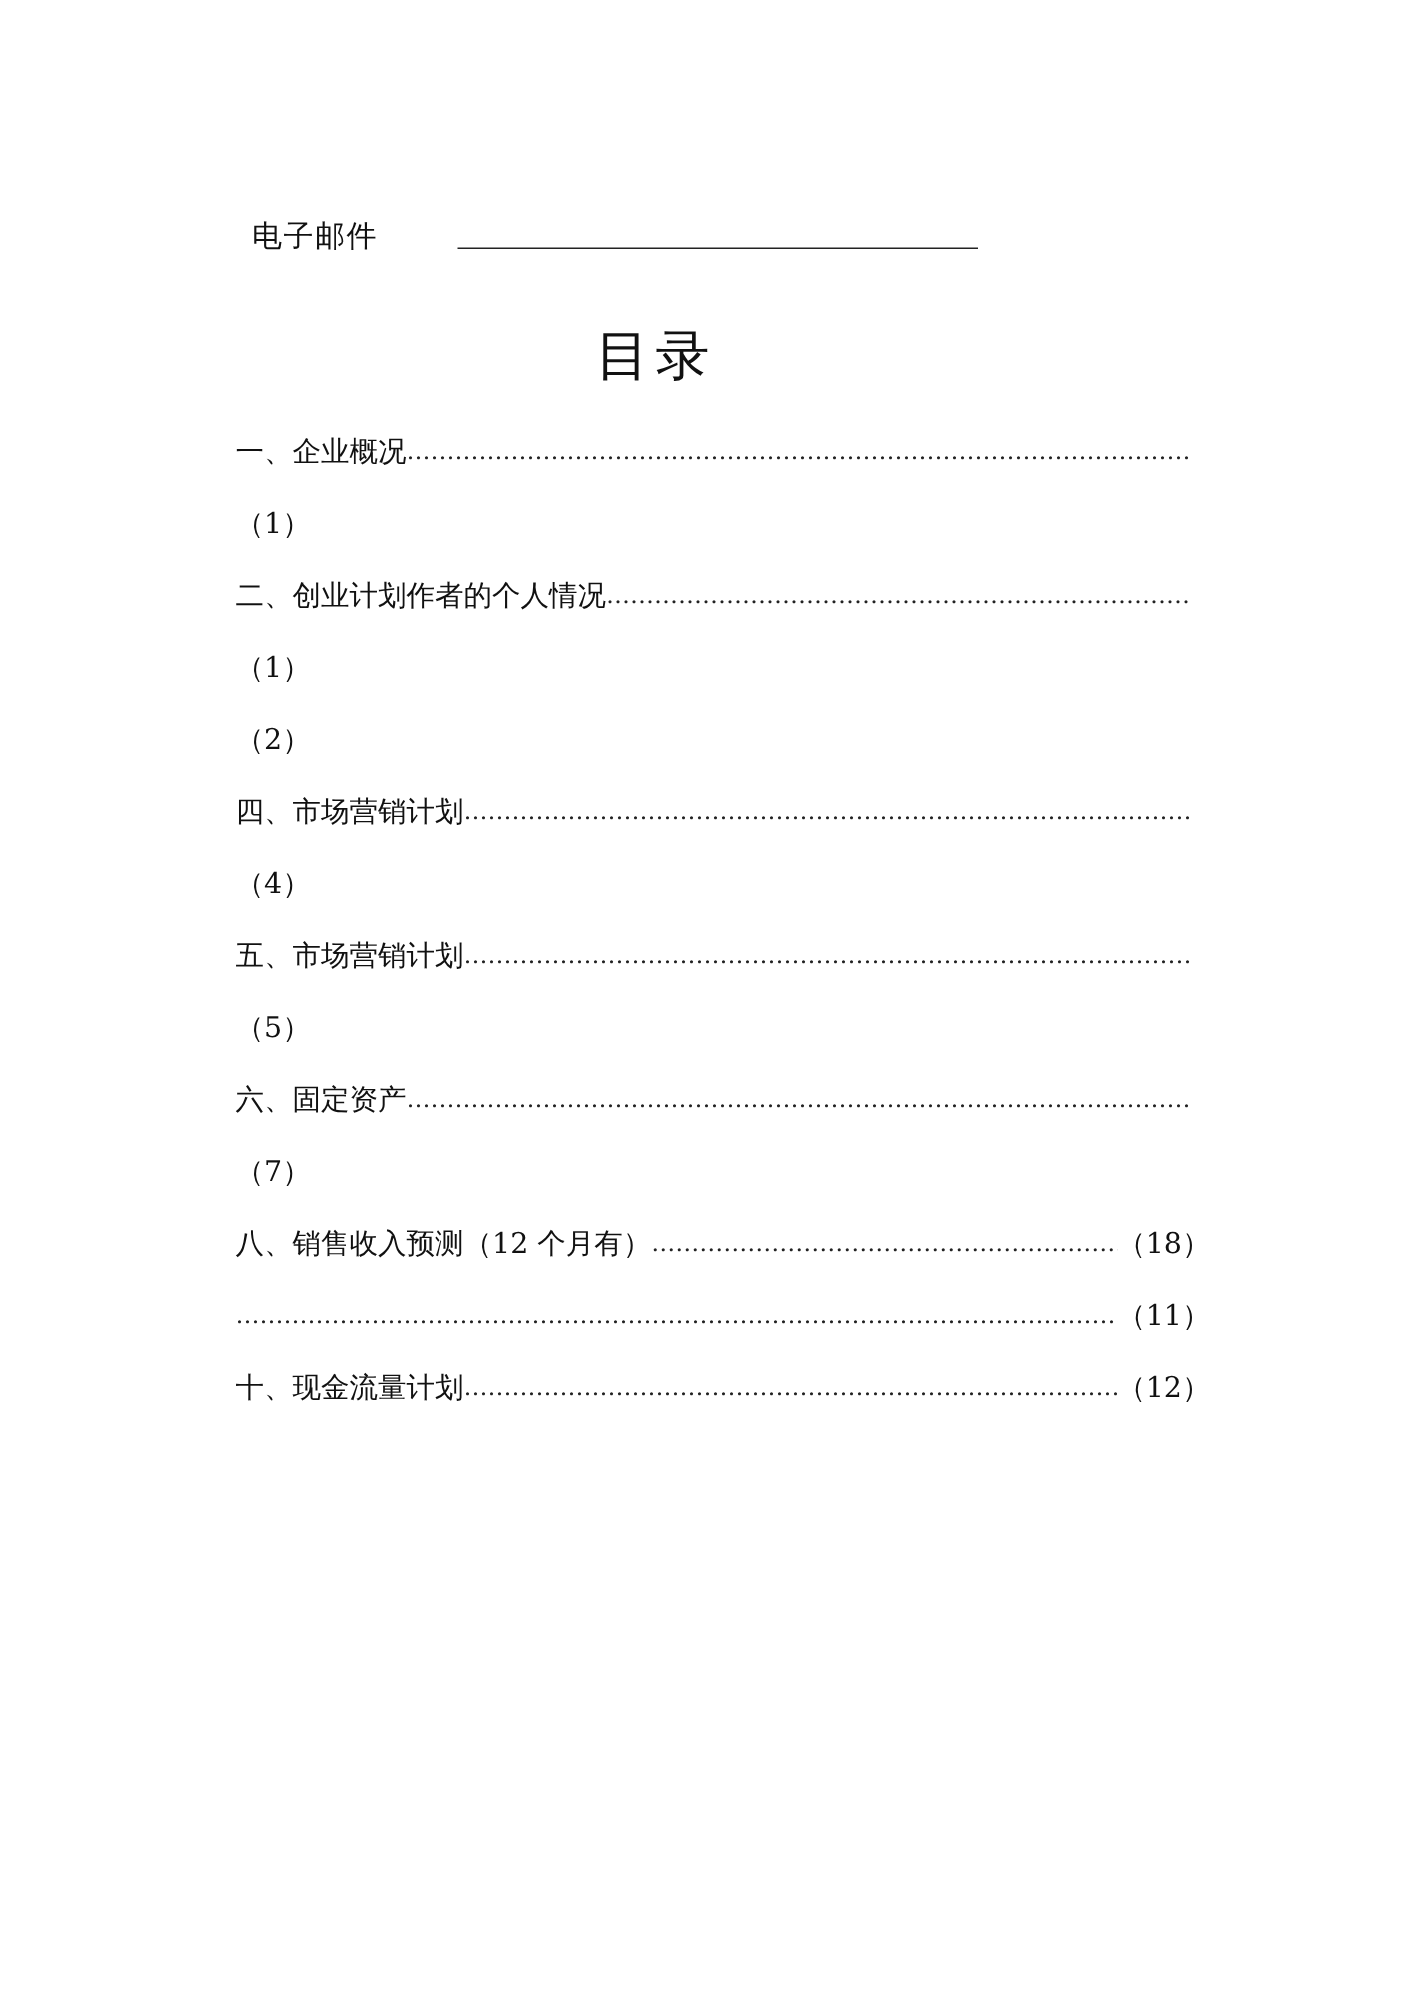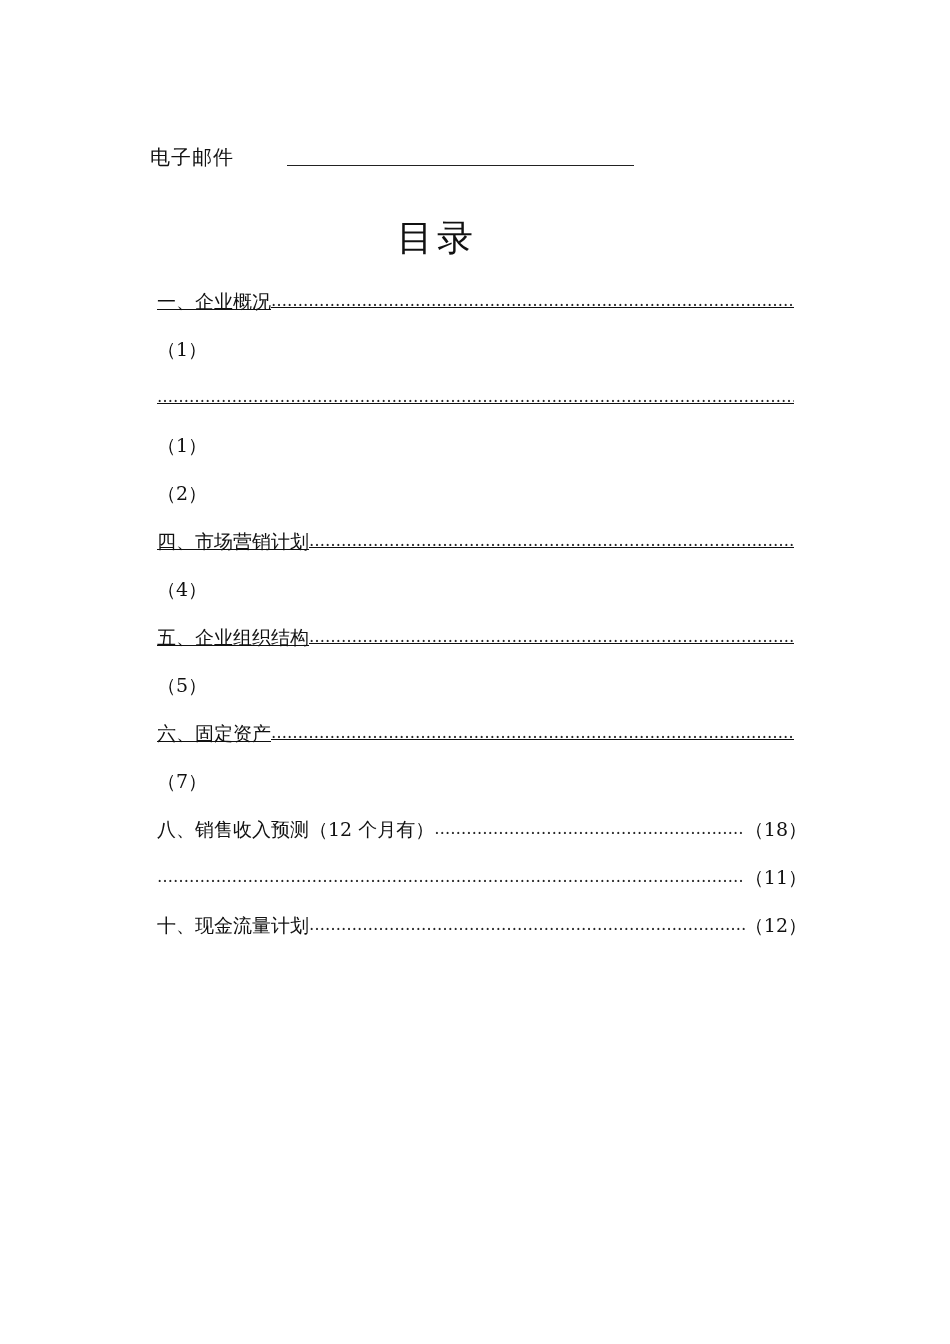--- a/index.html
+++ b/index.html
@@ -1,29 +1,29 @@
 <!DOCTYPE html>
 <html><head>
   <meta charset="utf-8">
   <style>
     html, body { margin: 0; padding: 0; background: #ffffff; }
     body { width: 950px; height: 1344px; position: relative; overflow: hidden;
       font-family: "DejaVu Serif", "Liberation Serif", serif; color: #111; }
-    .email-row { position: absolute; left: 150px; top: 141px; height: 30px; display: flex; align-items: flex-end; }
+    .email-row { position: absolute; left: 168px; top: 141px; height: 30px; display: flex; align-items: flex-end; }
     .email-label { font-size: 20px; letter-spacing: 1px; line-height: 28px; }
     .email-line { position: absolute; left: 137px; top: 24px; width: 347px; border-bottom: 1.5px solid #222; height: 0; }
     .toc-title { position: absolute; left: 0; width: 874px; top: 208px; text-align: center;
       font-size: 36px; letter-spacing: 4px; line-height: 60px; }
     .toc { position: absolute; left: 157px; top: 284px; width: 650px; }
     .toc-line { height: 48px; line-height: 34px; font-size: 19px; white-space: nowrap; overflow: hidden; display: flex; }
     .toc-text { flex: 0 0 auto; }
     .toc-dots { flex: 1 1 auto; overflow: hidden; letter-spacing: 0px; color: #222; font-size: 16px; }
     .toc-dots::before { content: "……………………………………………………………………………………………………………………………………………………"; }
     .toc-page { flex: 0 0 auto; }
-    .wrap-dots { width: 637px; text-decoration: underline; }
+    .wrap-dots { width: 637px; }
   </style>
 </head>
 <body>
 
 <div class="email-row">
   <span class="email-label">电子邮件</span>
   <span class="email-line"></span>
 </div>
 
 <div class="toc-title">目录</div>
@@ -32,40 +32,41 @@
 
   <div class="toc-line wrap-dots">
     <span class="toc-text">一、企业概况</span>
     <span class="toc-dots"></span>
   </div>
   <div class="toc-line">
     <span class="toc-page">（1）</span>
   </div>
 
   <div class="toc-line wrap-dots">
+    <span class="toc-text">二、创业计划作者的个人情况</span>
     <span class="toc-dots"></span>
   </div>
   <div class="toc-line">
     <span class="toc-page">（1）</span>
   </div>
 
   <div class="toc-line">
     <span class="toc-page">（2）</span>
   </div>
 
   <div class="toc-line wrap-dots">
     <span class="toc-text">四、市场营销计划</span>
     <span class="toc-dots"></span>
   </div>
   <div class="toc-line">
     <span class="toc-page">（4）</span>
   </div>
 
   <div class="toc-line wrap-dots">
-    <span class="toc-text">五、企业组织结构</span>
+    <span class="toc-text">五、市场营销计划</span>
     <span class="toc-dots"></span>
   </div>
   <div class="toc-line">
     <span class="toc-page">（5）</span>
   </div>
 
   <div class="toc-line wrap-dots">
     <span class="toc-text">六、固定资产</span>
     <span class="toc-dots"></span>
   </div>

